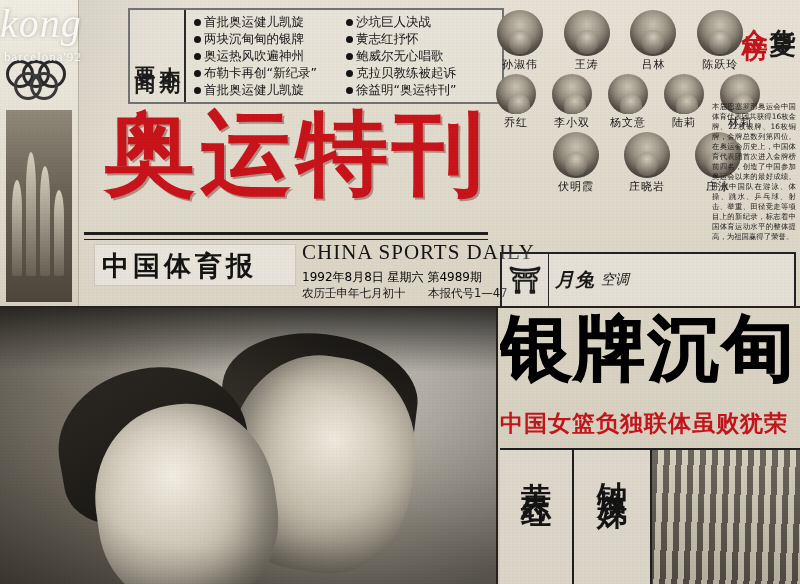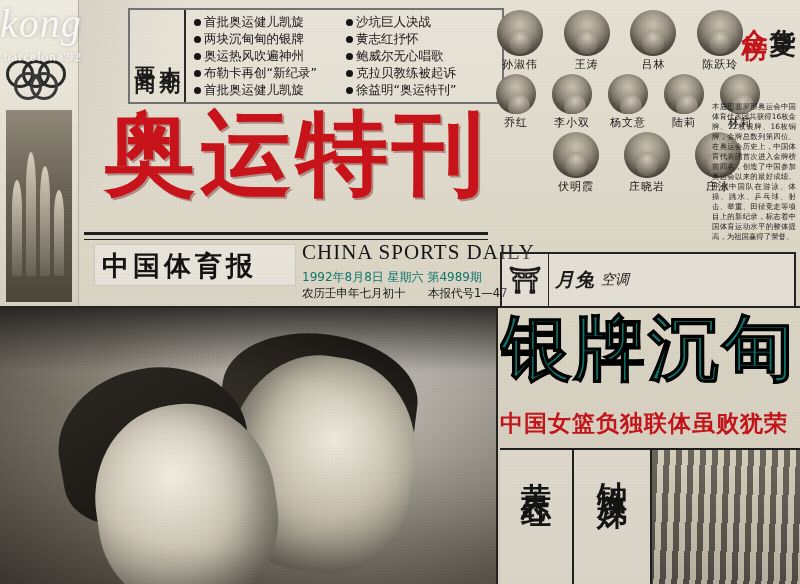--- a/index.html
+++ b/index.html
@@ -208,21 +208,21 @@
     font-family: "Liberation Serif", serif;
     font-size: 21px;
     letter-spacing: 1px;
     color: #151515;
     white-space: nowrap;
   }
   .issue-line {
     position: absolute;
     left: 218px; top: 163px;
     font-size: 12px;
-    color: #0f766e;
+    color: #000000;
     white-space: nowrap;
   }
   .issue-line2 {
     position: absolute;
     left: 218px; top: 180px;
     font-size: 11.5px;
     color: #181818;
     white-space: nowrap;
   }
 
@@ -328,21 +328,21 @@
   
   .big-head {
     position: absolute;
     left: 500px; top: 312px;
     width: 300px; height: 86px;
     overflow: hidden;
   }
   .big-head .txt {
     font-size: 72px;
     font-weight: bold;
-    color: #0f766e;
+    color: #000000;
     letter-spacing: 2px;
     line-height: 1;
     white-space: nowrap;
     -webkit-text-stroke: 1px #000;
   }
   .sub-head {
     position: absolute;
     left: 500px; top: 408px;
     width: 300px;
     font-size: 23px;

